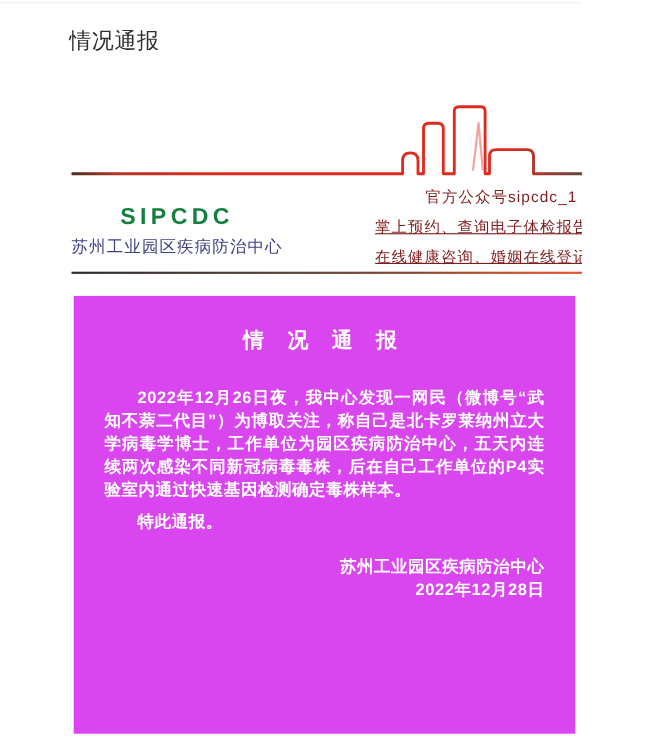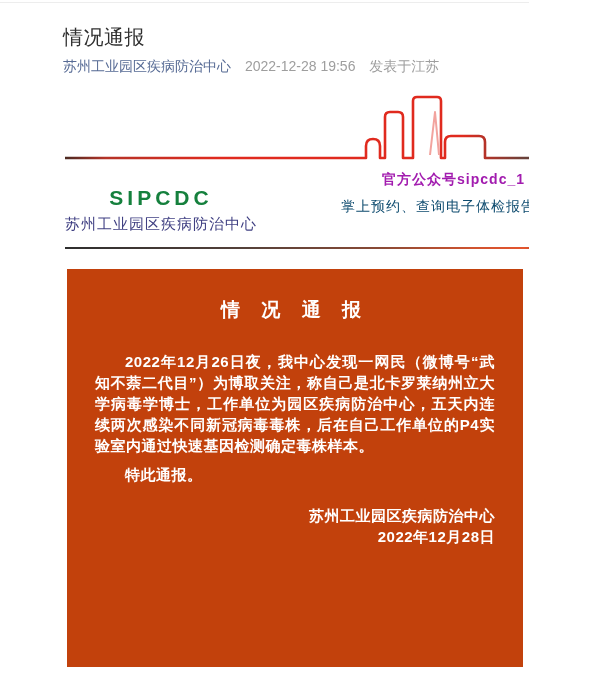--- a/index.html
+++ b/index.html
@@ -40,44 +40,45 @@
   }
   .logo-cn {
     margin-top: 5px; font-size: 15px; color: #3f3f82; letter-spacing: 1px;
     white-space: nowrap;
   }
   .banner-right {
     position: absolute; left: 341px; top: 171px; width: 184px;
     text-align: right;
   }
   .official-line {
-    font-size: 14px; font-weight: bold; color: #a21caf; letter-spacing: 1px;
+    font-size: 14px; font-weight: normal; color: #7f1d1d; letter-spacing: 1px;
     white-space: nowrap;
   }
   .tagline {
-    margin-top: 9px; font-size: 14px; color: #0c4a6e; letter-spacing: 1px;
+    margin-top: 9px; font-size: 14px; color: #7f1d1d; letter-spacing: 1px;
     white-space: nowrap;
+    text-decoration: underline;
   }
   .banner-divider {
     position: absolute; left: 65px; top: 247px; width: 510px; height: 2px;
     background: linear-gradient(90deg,
       #2e2e2e 0%, #54413a 35%, #8a4a35 62%, #d0532f 80%,
       #e4552e 90%, #7a3a2a 97%, #2a2a2a 100%);
   }
 
   
   .edge-panel {
     position: absolute; left: 598px; top: 37px; width: 40px; height: 118px;
     background: #fff; border: 1px solid #e3e3e3; border-radius: 4px;
   }
 
   
   .notice {
     position: absolute; left: 67px; top: 269px; width: 456px; height: 398px;
-    background: #c2410c; color: #ffffff;
+    background: #d946ef; color: #ffffff;
     padding: 30px 28px 0 28px;
   }
   .notice-title {
     text-align: center; font-size: 19px; font-weight: bold;
     letter-spacing: 8px; line-height: 22px;
   }
   .notice-body { margin-top: 30px; }
   .notice-body p {
     font-size: 15px; font-weight: bold; line-height: 21px;
     text-indent: 2em; text-align: justify; letter-spacing: 0.5px;
@@ -90,25 +91,20 @@
 </style>
 </head>
 <body>
 
 <div class="page">
 
   <div class="top-rule"></div>
 
   <h1 class="article-title">情况通报</h1>
 
-  <div class="byline">
-    <span class="account">苏州工业园区疾病防治中心</span>
-    <span class="time">2022-12-28 19:56</span>
-    <span class="region">发表于江苏</span>
-  </div>
 
   <svg class="skyline-svg" width="510" height="70" viewBox="0 0 510 70">
     <defs>
       <linearGradient id="lineGrad" gradientUnits="userSpaceOnUse" x1="0" y1="0" x2="510" y2="0">
         <stop offset="0" stop-color="#4a2a22"></stop>
         <stop offset="0.08" stop-color="#b53327"></stop>
         <stop offset="0.3" stop-color="#e02a1e"></stop>
         <stop offset="0.78" stop-color="#e02a1e"></stop>
         <stop offset="0.9" stop-color="#6a423a"></stop>
         <stop offset="1" stop-color="#383838"></stop>
@@ -123,20 +119,21 @@
   </svg>
 
   <div class="logo-block">
     <div class="logo-en">SIPCDC</div>
     <div class="logo-cn">苏州工业园区疾病防治中心</div>
   </div>
 
   <div class="banner-right">
     <div class="official-line">官方公众号sipcdc_1</div>
     <div class="tagline">掌上预约、查询电子体检报告</div>
+    <div class="tagline">在线健康咨询、婚姻在线登记</div>
   </div>
 
   <div class="banner-divider"></div>
 
   <div class="notice">
     <div class="notice-title">情 况 通 报</div>
     <div class="notice-body">
       <p>2022年12月26日夜，我中心发现一网民（微博号“武知不萘二代目”）为博取关注，称自己是北卡罗莱纳州立大学病毒学博士，工作单位为园区疾病防治中心，五天内连续两次感染不同新冠病毒毒株，后在自己工作单位的P4实验室内通过快速基因检测确定毒株样本。</p>
       <p>特此通报。</p>
     </div>

